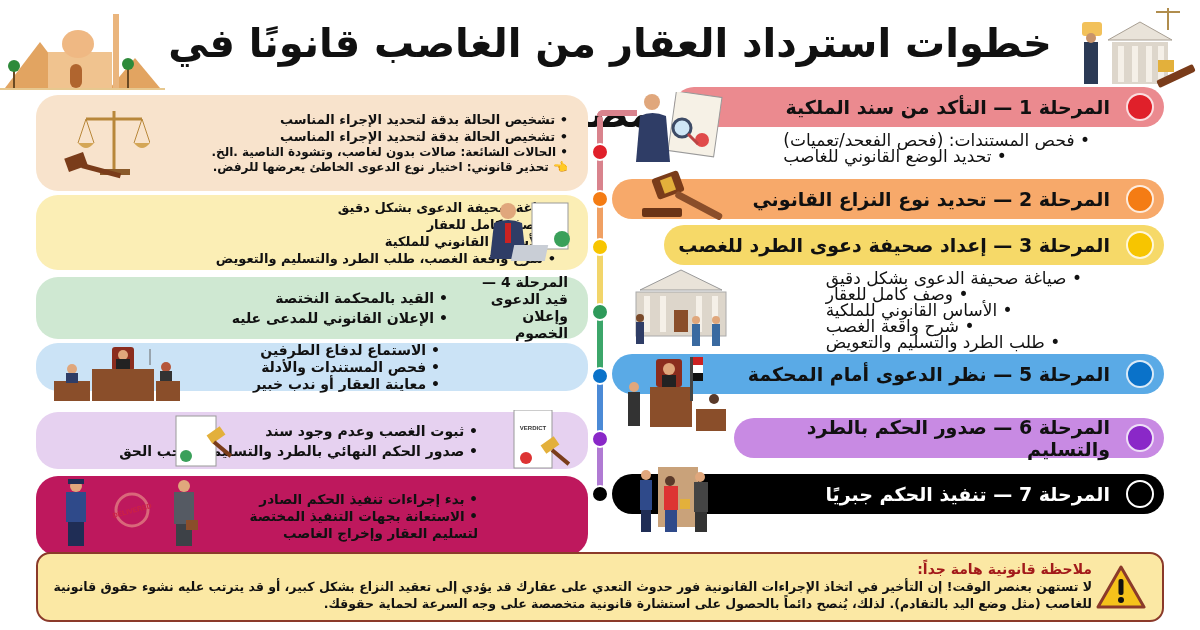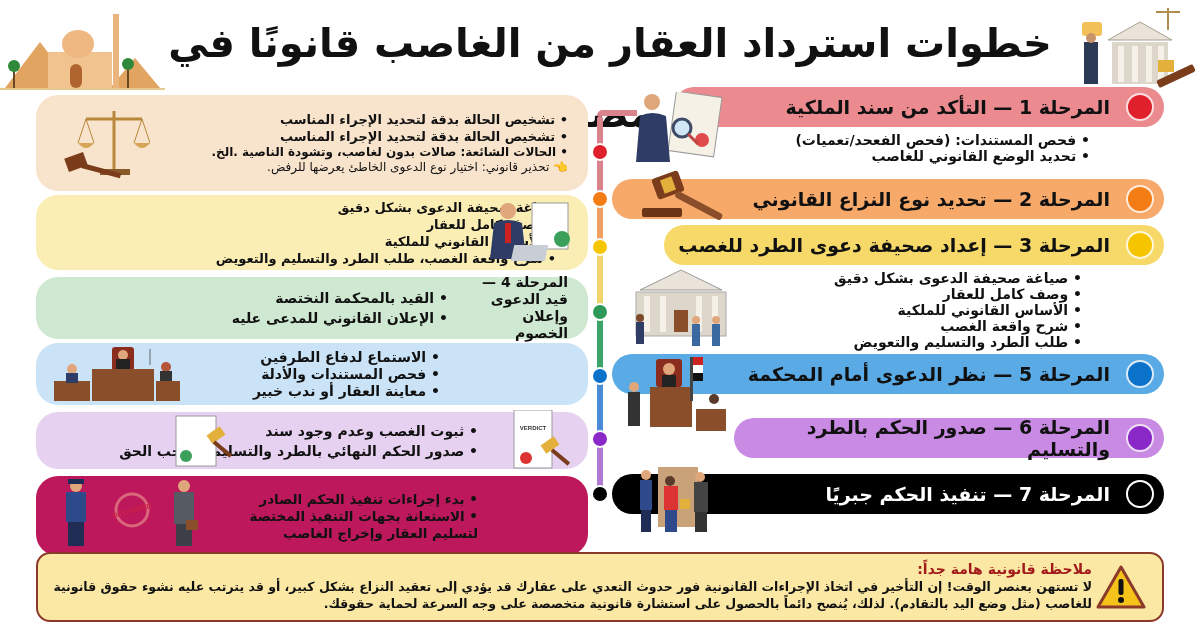--- a/index.html
+++ b/index.html
@@ -18,21 +18,21 @@
   .lcard .art { position: absolute; }
 
   
   .tl-line { position: absolute; left: 597px; width: 6px; border-radius: 3px; }
   .tl-dot { position: absolute; left: 591px; width: 18px; height: 18px; border-radius: 50%; border: 2px solid #fff; }
   .tl-top { position: absolute; left: 597px; top: 110px; width: 40px; height: 6px; border-top: 6px solid #d9838d; border-left: 6px solid #d9838d; border-top-left-radius: 14px; }
 
   
   .pill { position: absolute; right: 36px; height: 40px; border-radius: 22px; display: flex; align-items: center; padding-right: 54px; font-size: 19px; font-weight: bold; color: #111; }
   .pill .circle { position: absolute; right: 10px; top: 6px; width: 28px; height: 28px; border-radius: 50%; border: 2px solid rgba(255,255,255,0.85); }
-  .rlist { position: absolute; right: 110px; list-style: none; font-size: 14px; font-weight: bold; line-height: 16px; color: #111; text-align: right; }
+  .rlist { position: absolute; right: 110px; list-style: none; font-size: 17px; font-weight: normal; line-height: 16px; color: #111; text-align: left; }
   .rlist li::before { content: "• "; }
 
   .note { position: absolute; left: 36px; right: 36px; top: 552px; height: 70px; background: #fbe8a4; border: 2px solid #8b3a2a; border-radius: 14px; padding: 6px 70px 20px 14px; }
   .note .nt { font-size: 14px; font-weight: bold; color: #a21a1a; line-height: 18px; }
   .note .nb { font-size: 12.5px; font-weight: bold; color: #111; line-height: 17px; }
   .warn { position: absolute; right: 16px; top: 10px; width: 50px; height: 46px; }
 </style>
 </head>
 <body>
 
@@ -70,21 +70,21 @@
   </svg>
 </div>
 
 <div class="lcard" style="top:95px;height:96px;background:#f8e3cc;">
   <div style="margin-right:0;">
     <ul>
       <li>تشخيص الحالة بدقة لتحديد الإجراء المناسب</li>
       <li>تشخيص الحالة بدقة لتحديد الإجراء المناسب</li>
       <li style="font-size:12px;line-height:15px;">الحالات الشائعة: صالات بدون لغاصب، وتشودة الناصية .الخ.</li>
     </ul>
-    <div style="font-size:12px;font-weight:normal;line-height:15px;">
+    <div style="font-size:12px;font-weight:bold;line-height:15px;">
       <span style="color:#e8a92d;">👈</span>
       <span>تحذير قانوني: اختيار نوع الدعوى الخاطئ يعرضها للرفض.</span>
     </div>
   </div>
   <div class="art" style="left:28px;top:10px;width:86px;height:78px;">
     <svg width="86" height="78" viewBox="0 0 86 78">
       <line x1="50" y1="6" x2="50" y2="66" stroke="#b8873a" stroke-width="3"></line>
       <line x1="22" y1="14" x2="78" y2="14" stroke="#b8873a" stroke-width="3"></line>
       <path d="M14 38 Q22 48 30 38 Z" fill="#d4a656"></path>
         <path d="M70 38 Q78 48 86 38 Z" fill="#d4a656"></path>
@@ -119,21 +119,21 @@
 </div>
 
 <div class="lcard" style="top:277px;height:62px;background:#cfe8d2;">
   <div style="width:100px;font-size:14px;font-weight:bold;line-height:17px;margin-left:20px;">المرحلة 4 — قيد الدعوى وإعلان الخصوم</div>
   <ul style="font-size:14px;line-height:20px;">
     <li>القيد بالمحكمة النختصة</li>
     <li>الإعلان القانوني للمدعى عليه</li>
   </ul>
 </div>
 
-<div class="lcard" style="top:343px;height:62px;background:#cbe3f6;">
+<div class="lcard" style="top:343px;height:48px;background:#cbe3f6;">
   <ul style="margin-right:128px;font-size:14px;">
     <li>الاستماع لدفاع الطرفين</li>
     <li>فحص المستندات والأدلة</li>
     <li>معاينة العقار أو ندب خبير</li>
   </ul>
   <div class="art" style="left:18px;top:2px;width:126px;height:58px;">
     <svg width="126" height="58" viewBox="0 0 126 58">
       <rect x="58" y="2" width="22" height="24" rx="3" fill="#8b2d1e"></rect>
       <circle cx="69" cy="10" r="5" fill="#e0a77c"></circle>
       <rect x="62" y="14" width="14" height="12" fill="#222"></rect>

